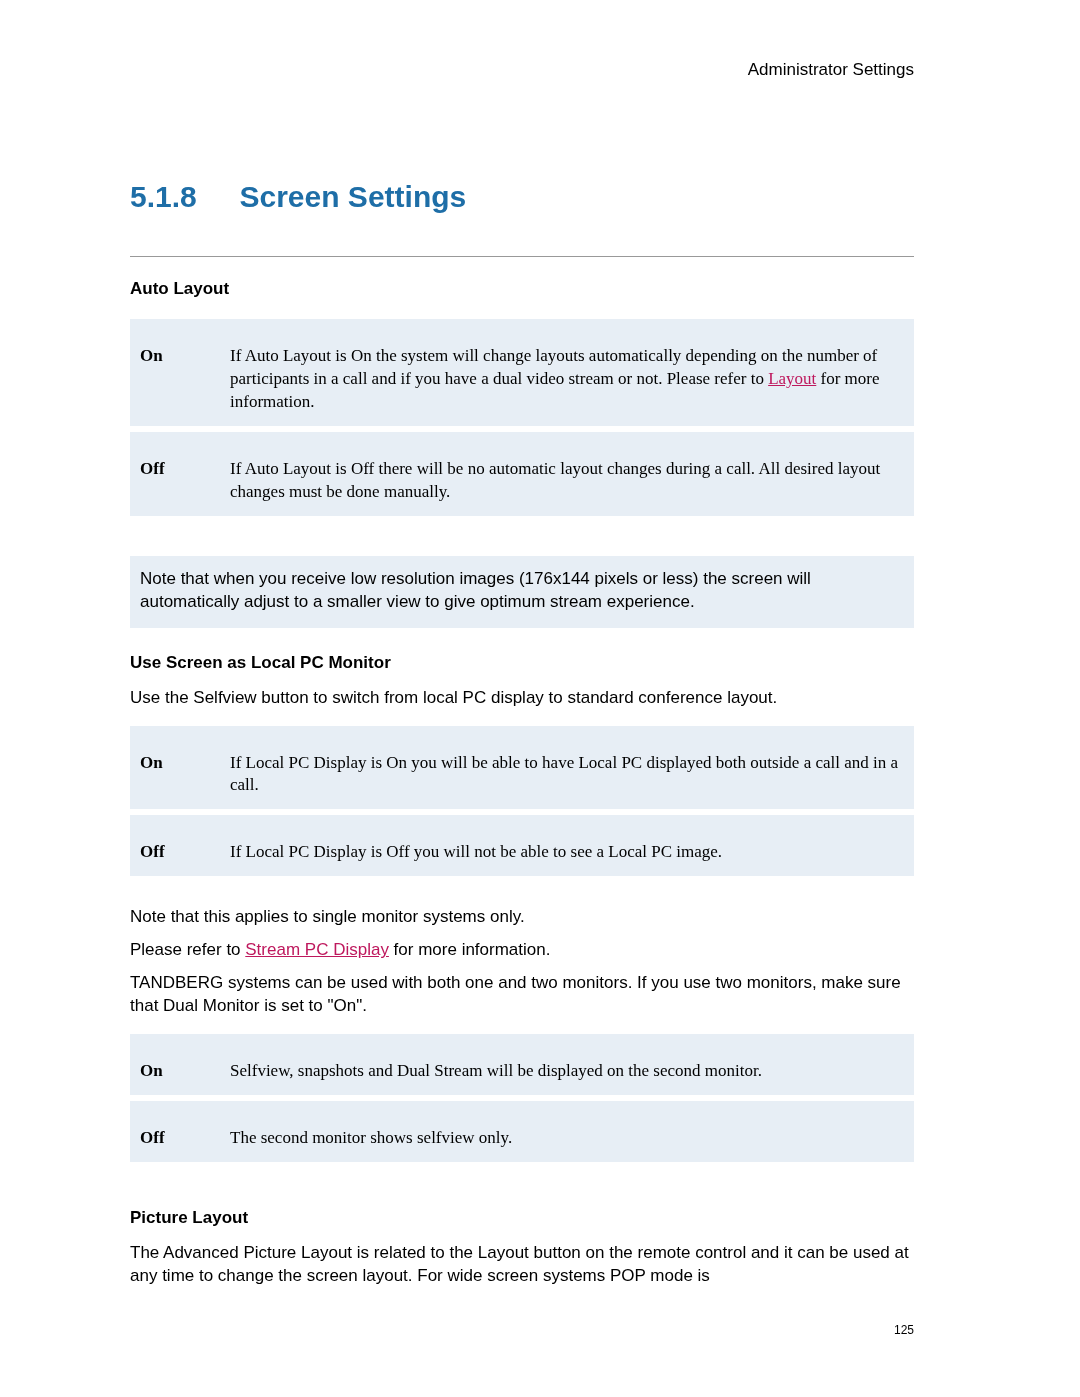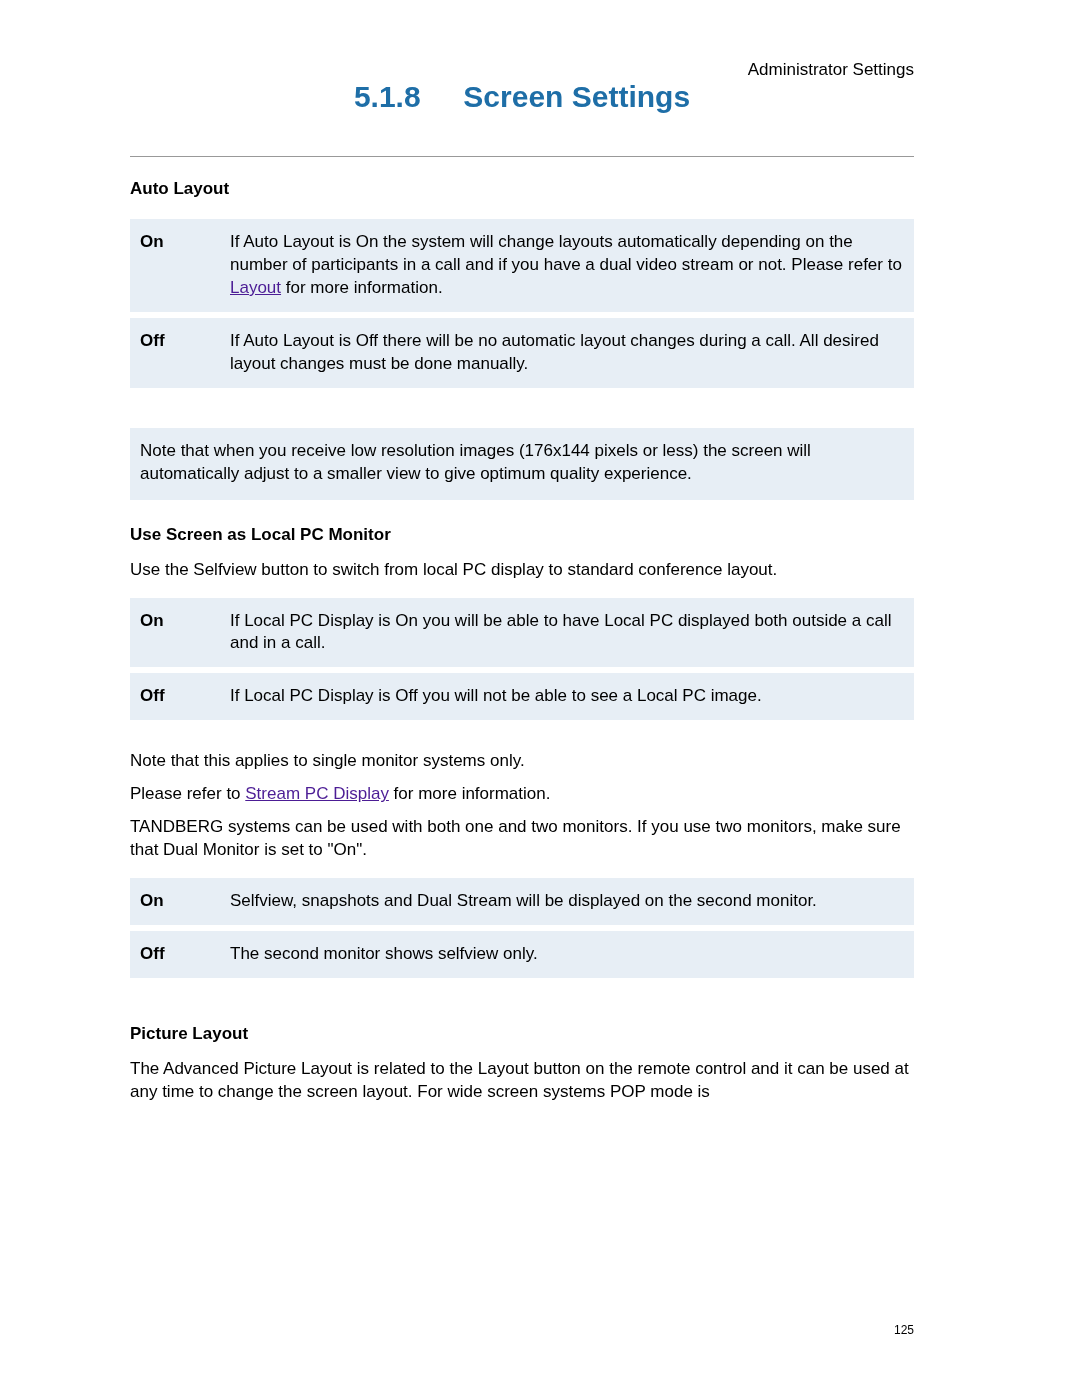--- a/index.html
+++ b/index.html
@@ -16,23 +16,23 @@
     box-sizing: border-box;
     padding: 60px 130px 60px 130px;
     position: relative;
   }
   .header-right {
     text-align: right;
     font-size: 17px;
     color: #000;
   }
   .section-title {
+    margin-top: 100px;
     color: #1e6ea7;
     font-weight: bold;
-    text-align: center;
   }
   .section-number {
     font-size: 30px;
     display: inline-block;
     margin-right: 38px;
   }
   .section-name {
     font-size: 30px;
     display: inline-block;
   }
@@ -48,42 +48,43 @@
     margin-bottom: 14px;
   }
   .opt-table {
     width: 100%;
     border-collapse: separate;
     border-spacing: 0 6px;
   }
   .opt-table td {
     background: #e7eef5;
     vertical-align: top;
-    padding: 12px 10px 12px 10px;
+    padding: 26px 10px 12px 10px;
     line-height: 1.35;
+    font-family: Liberation Serif, serif;
   }
   .opt-table td.key {
     font-weight: bold;
     width: 70px;
   }
   .note-box {
     background: #e7eef5;
     padding: 12px 10px 14px 10px;
     margin-top: 34px;
     line-height: 1.35;
   }
   .body-text {
     line-height: 1.35;
     margin: 10px 0;
   }
   .body-text.indent {
     margin-left: 0;
   }
   a.doc-link {
-    color: #4c1d95;
+    color: #be185d;
     text-decoration: underline;
   }
   .page-number {
     position: absolute;
     bottom: 60px;
     right: 130px;
     font-size: 12px;
   }
 </style>
 </head>
@@ -109,21 +110,21 @@
         <span>If Auto Layout is On the system will change layouts automatically depending on the number of participants in a call and if you have a dual video stream or not. Please refer to </span><a href="#" class="doc-link">Layout</a><span> for more information.</span>
       </td>
     </tr>
     <tr>
       <td class="key">Off</td>
       <td>If Auto Layout is Off there will be no automatic layout changes during a call. All desired layout changes must be done manually.</td>
     </tr>
   </tbody>
     </table>
 
-  <div class="note-box">Note that when you receive low resolution images (176x144 pixels or less) the screen will automatically adjust to a smaller view to give optimum quality experience.</div>
+  <div class="note-box">Note that when you receive low resolution images (176x144 pixels or less) the screen will automatically adjust to a smaller view to give optimum stream experience.</div>
 
   <div class="section-label" style="margin-top:25px;">Use Screen as Local PC Monitor</div>
   <div class="body-text indent">Use the Selfview button to switch from local PC display to standard conference layout.</div>
 
   <table class="opt-table">
     <tbody>
         <tr>
       <td class="key">On</td>
       <td>If Local PC Display is On you will be able to have Local PC displayed both outside a call and in a call.</td>
     </tr>

